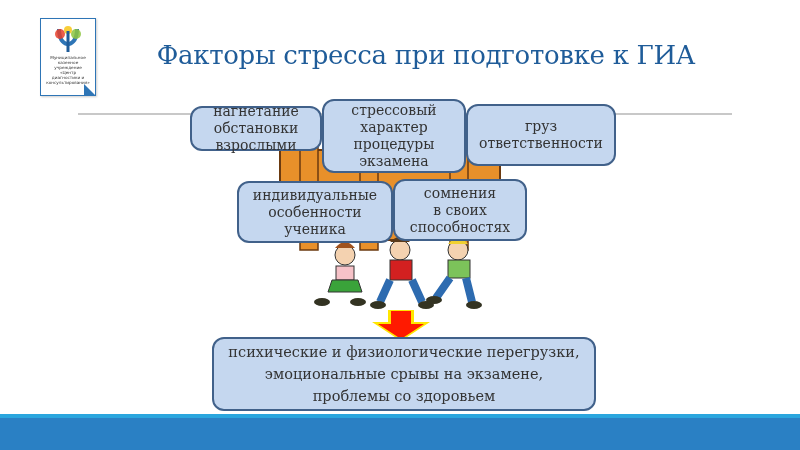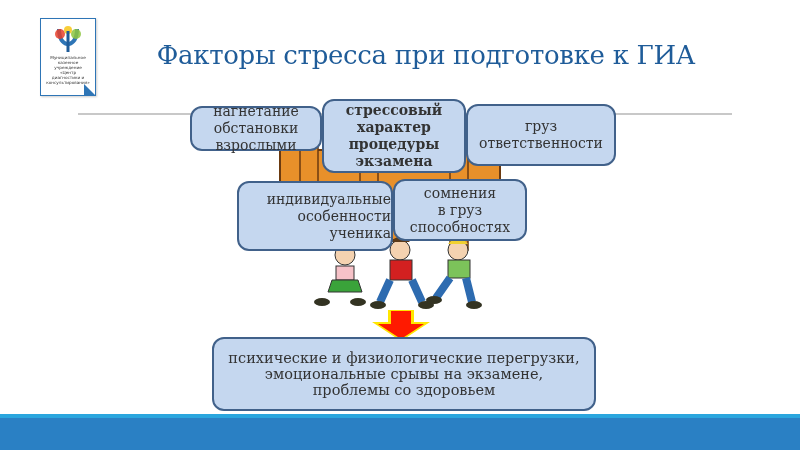--- a/index.html
+++ b/index.html
@@ -64,36 +64,36 @@
   <path d="M208 134 q10 -12 20 0" fill="#f0d030"></path>
   <rect x="208" y="150" width="22" height="18" fill="#7cc35a" stroke="#333"></rect>
   <path d="M210 168 L196 188 M226 168 L232 192" stroke="#2d6bb0" stroke-width="8"></path>
   <ellipse cx="194" cy="190" rx="8" ry="4" fill="#332"></ellipse>
   <ellipse cx="234" cy="195" rx="8" ry="4" fill="#332"></ellipse>
 </svg>
 
 <div class="box" style="left:190px; top:106px; width:132px; height:45px;">нагнетание
 обстановки
 взрослыми</div>
-<div class="box" style="left:322px; top:99px; width:144px; height:74px;font-weight:bold;">стрессовый
+<div class="box" style="left:322px; top:99px; width:144px; height:74px;">стрессовый
 характер
 процедуры
 экзамена</div>
 <div class="box" style="left:466px; top:104px; width:150px; height:62px;">груз
 ответственности</div>
-<div class="box" style="left:237px; top:181px; width:156px; height:70px;text-align:right;">индивидуальные
+<div class="box" style="left:237px; top:181px; width:156px; height:62px;">индивидуальные
 особенности
 ученика</div>
 <div class="box" style="left:393px; top:179px; width:134px; height:62px;">сомнения
-в груз
+в своих
 способностях</div>
 
 <svg class="arrow" viewBox="0 0 62 34">
   <polygon points="18,2 44,2 44,14 60,14 31,33 2,14 18,14" fill="#ffe600"></polygon>
   <polygon points="21,3 41,3 41,16 54,16 31,31 8,16 21,16" fill="#ff1a00"></polygon>
 </svg>
 
-<div class="box" style="left:212px; top:337px; width:384px; height:74px; font-size:14.5px; line-height:16px;">психические и физиологические перегрузки,
+<div class="box" style="left:212px; top:337px; width:384px; height:74px; font-size:14.5px; line-height:22px;">психические и физиологические перегрузки,
 эмоциональные срывы на экзамене,
 проблемы со здоровьем</div>
 
 <div class="bottom-line"></div>
 <div class="bottom-bar"></div>
 
 </body></html>

